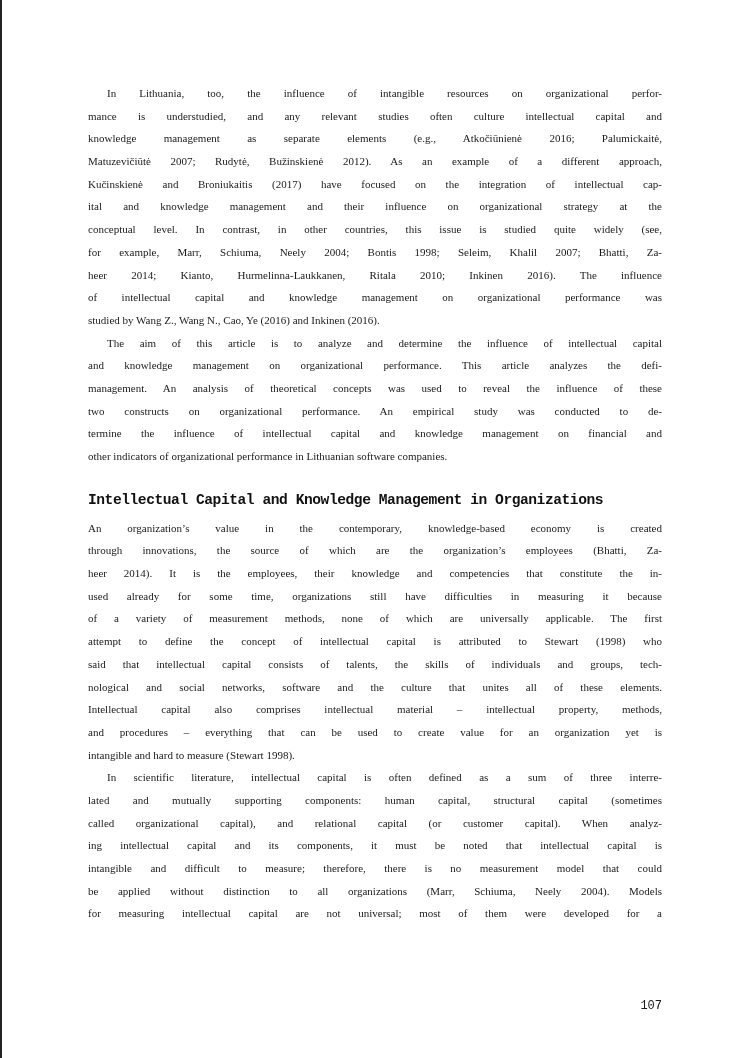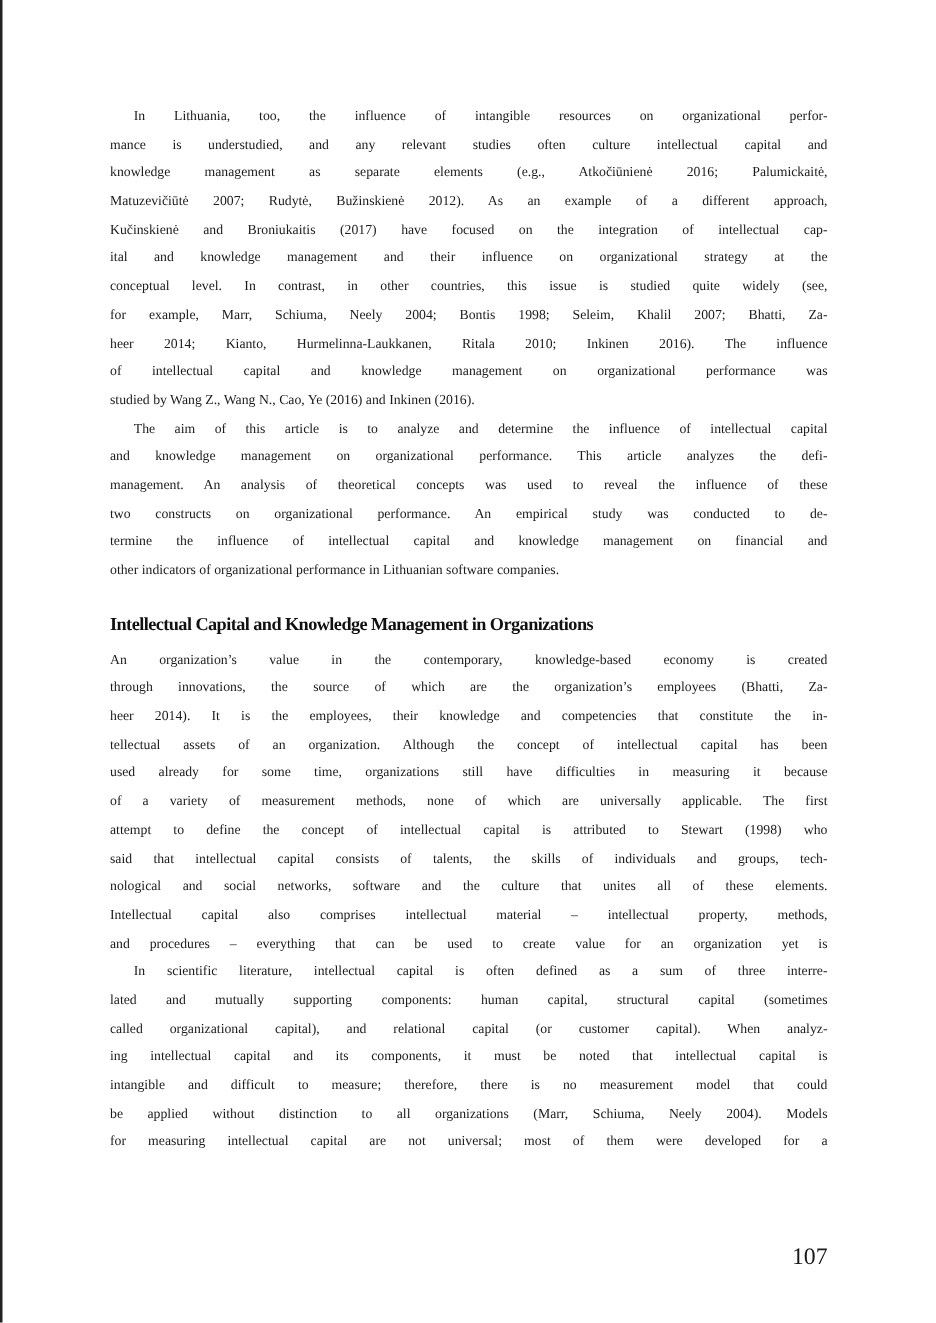--- a/index.html
+++ b/index.html
@@ -10,27 +10,27 @@
   .left-rule { position: absolute; left: 0; top: 0; width: 2px; height: 1058px; background: #222; }
   .page { position: absolute; left: 88px; top: 82px; width: 574px; }
   .line {
     display: block; height: 22.7px; line-height: 22.7px; font-size: 11px;
     text-align: justify; text-align-last: justify; white-space: nowrap; overflow: visible;
   }
   .line.last { text-align-last: left; }
   .line.indent { text-indent: 19px; }
   .para { display: block; }
   .heading {
-    font-family: Liberation Serif, serif; font-weight: bold;
+    font-family: Liberation Mono, monospace; font-weight: bold;
     font-size: 14.6px; letter-spacing: -0.45px; color: #111;
     margin-top: 21px; margin-bottom: 6px; height: 22px; line-height: 22px; white-space: nowrap;
   }
   .page-number {
     position: absolute; left: 628px; top: 996px; width: 34px; text-align: right;
-    font-size: 19px; line-height: 20px;
+    font-size: 12px; line-height: 20px; font-family: Liberation Mono, monospace;
   }
 </style>
 </head>
 <body>
 
 <div class="left-rule"></div>
 
 <div class="page">
 
   <div class="para">
@@ -55,28 +55,28 @@
     <span class="line">termine the influence of intellectual capital and knowledge management on financial and</span>
     <span class="line last">other indicators of organizational performance in Lithuanian software companies.</span>
   </div>
 
   <div class="heading">Intellectual Capital and Knowledge Management in Organizations</div>
 
   <div class="para">
     <span class="line">An organization’s value in the contemporary, knowledge-based economy is created</span>
     <span class="line">through innovations, the source of which are the organization’s employees (Bhatti, Za-</span>
     <span class="line">heer 2014). It is the employees, their knowledge and competencies that constitute the in-</span>
-    <span class="line">tellectual assets of an organization. Although the concept of intellectual capital has been</span>
     <span class="line">used already for some time, organizations still have difficulties in measuring it because</span>
     <span class="line">of a variety of measurement methods, none of which are universally applicable. The first</span>
     <span class="line">attempt to define the concept of intellectual capital is attributed to Stewart (1998) who</span>
     <span class="line">said that intellectual capital consists of talents, the skills of individuals and groups, tech-</span>
     <span class="line">nological and social networks, software and the culture that unites all of these elements.</span>
     <span class="line">Intellectual capital also comprises intellectual material – intellectual property, methods,</span>
     <span class="line">and procedures – everything that can be used to create value for an organization yet is</span>
+    <span class="line last">intangible and hard to measure (Stewart 1998).</span>
   </div>
 
   <div class="para">
     <span class="line indent">In scientific literature, intellectual capital is often defined as a sum of three interre-</span>
     <span class="line">lated and mutually supporting components: human capital, structural capital (sometimes</span>
     <span class="line">called organizational capital), and relational capital (or customer capital). When analyz-</span>
     <span class="line">ing intellectual capital and its components, it must be noted that intellectual capital is</span>
     <span class="line">intangible and difficult to measure; therefore, there is no measurement model that could</span>
     <span class="line">be applied without distinction to all organizations (Marr, Schiuma, Neely 2004). Models</span>
     <span class="line">for measuring intellectual capital are not universal; most of them were developed for a</span>

